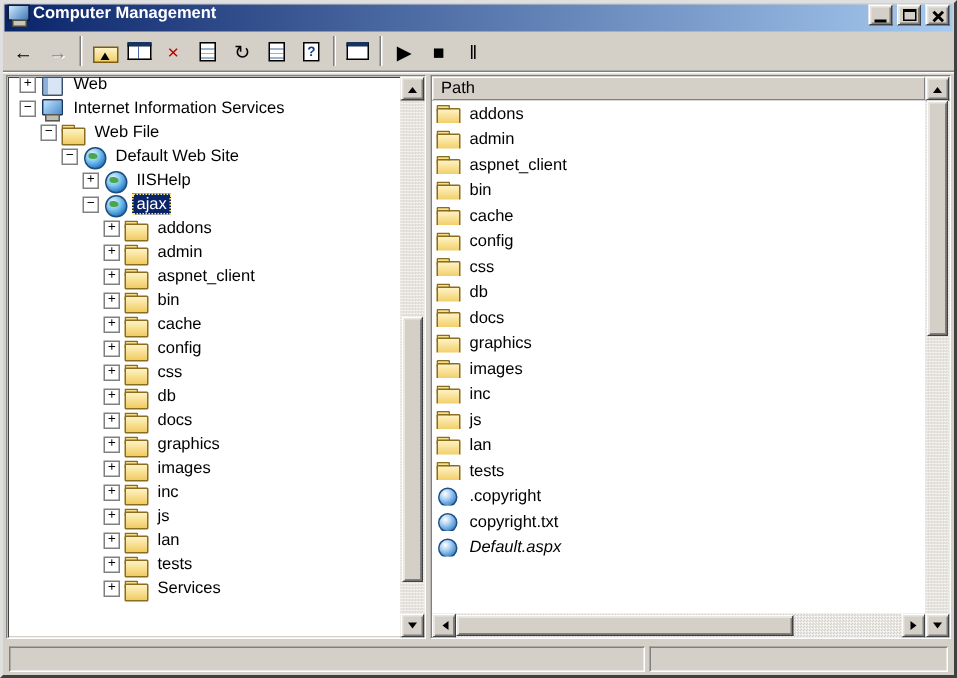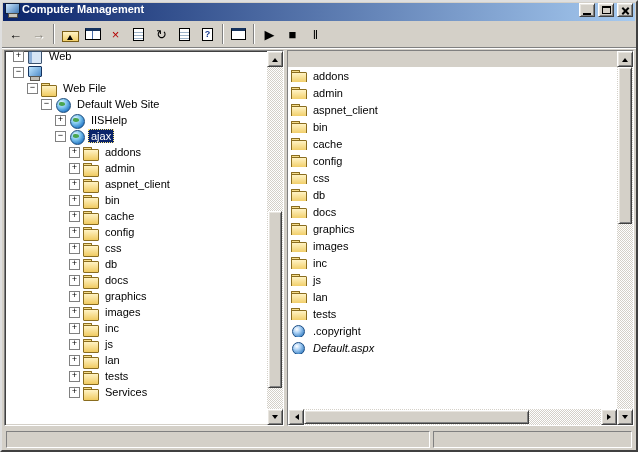--- a/index.html
+++ b/index.html
@@ -233,20 +233,21 @@
       <div class="tree-scrollwrap">
         <div class="tree">
             <div class="tree-row" style="padding-left: 6px;">
               <span class="twisty">+</span>
               <span class="ticon icon-catalog"></span>
               <span class="tree-label">Web</span>
             </div>
             <div class="tree-row" style="padding-left: 6px;">
               <span class="twisty">−</span>
               <span class="ticon icon-iis"></span>
+              <span class="tree-label">Internet Information Services</span>
             </div>
             <div class="tree-row" style="padding-left: 20px;">
               <span class="twisty">−</span>
               <span class="ticon icon-folder"></span>
               <span class="tree-label">Web File</span>
             </div>
             <div class="tree-row" style="padding-left: 34px;">
               <span class="twisty">−</span>
               <span class="ticon icon-site"></span>
               <span class="tree-label">Default Web Site</span>
@@ -354,20 +355,21 @@
             <span class="arr arr-down"></span>
           </button>
       </div>
     </div>
 
     <div class="splitter"></div>
 
     <div class="pane list-pane">
       <div class="list-main">
         <div class="list-header">
+            <div class="col-header" style="flex: 1 1 0%;">Path</div>
           </div>
         <div class="list-rows">
             <div class="list-row">
               <div class="cell-name" style="width: 180px;">
                 <span class="ticon icon-folder"></span>
                 <span class="list-label">addons</span>
               </div>
               <div class="cell-path"></div>
             </div>
             <div class="list-row">
@@ -465,20 +467,27 @@
               <div class="cell-name" style="width: 180px;">
                 <span class="ticon icon-folder"></span>
                 <span class="list-label">tests</span>
               </div>
               <div class="cell-path"></div>
             </div>
             <div class="list-row">
               <div class="cell-name" style="width: 180px;">
                 <span class="ticon icon-file"></span>
                 <span class="list-label">.copyright</span>
+              </div>
+              <div class="cell-path"></div>
+            </div>
+            <div class="list-row">
+              <div class="cell-name" style="width: 180px;">
+                <span class="ticon icon-file"></span>
+                <span class="list-label">copyright.txt</span>
               </div>
               <div class="cell-path"></div>
             </div>
             <div class="list-row">
               <div class="cell-name" style="width: 180px; font-style: italic;">
                 <span class="ticon icon-file"></span>
                 <span class="list-label">Default.aspx</span>
               </div>
               <div class="cell-path"></div>
             </div>

